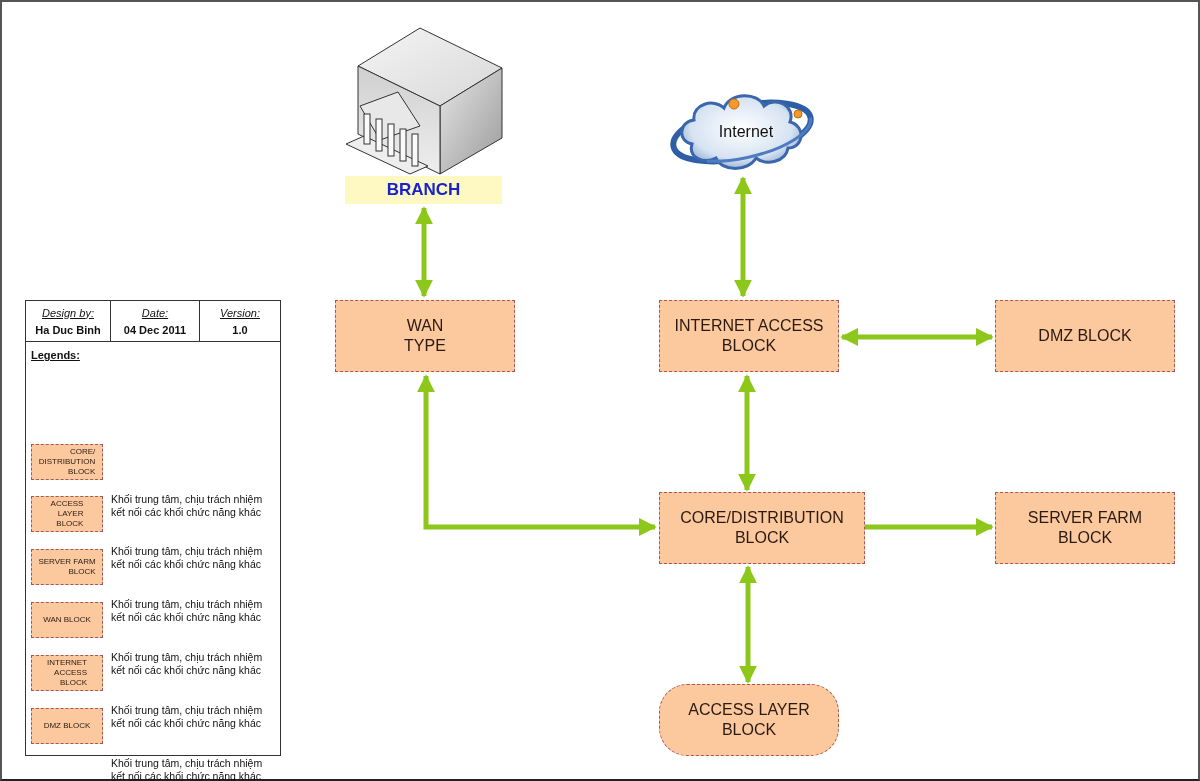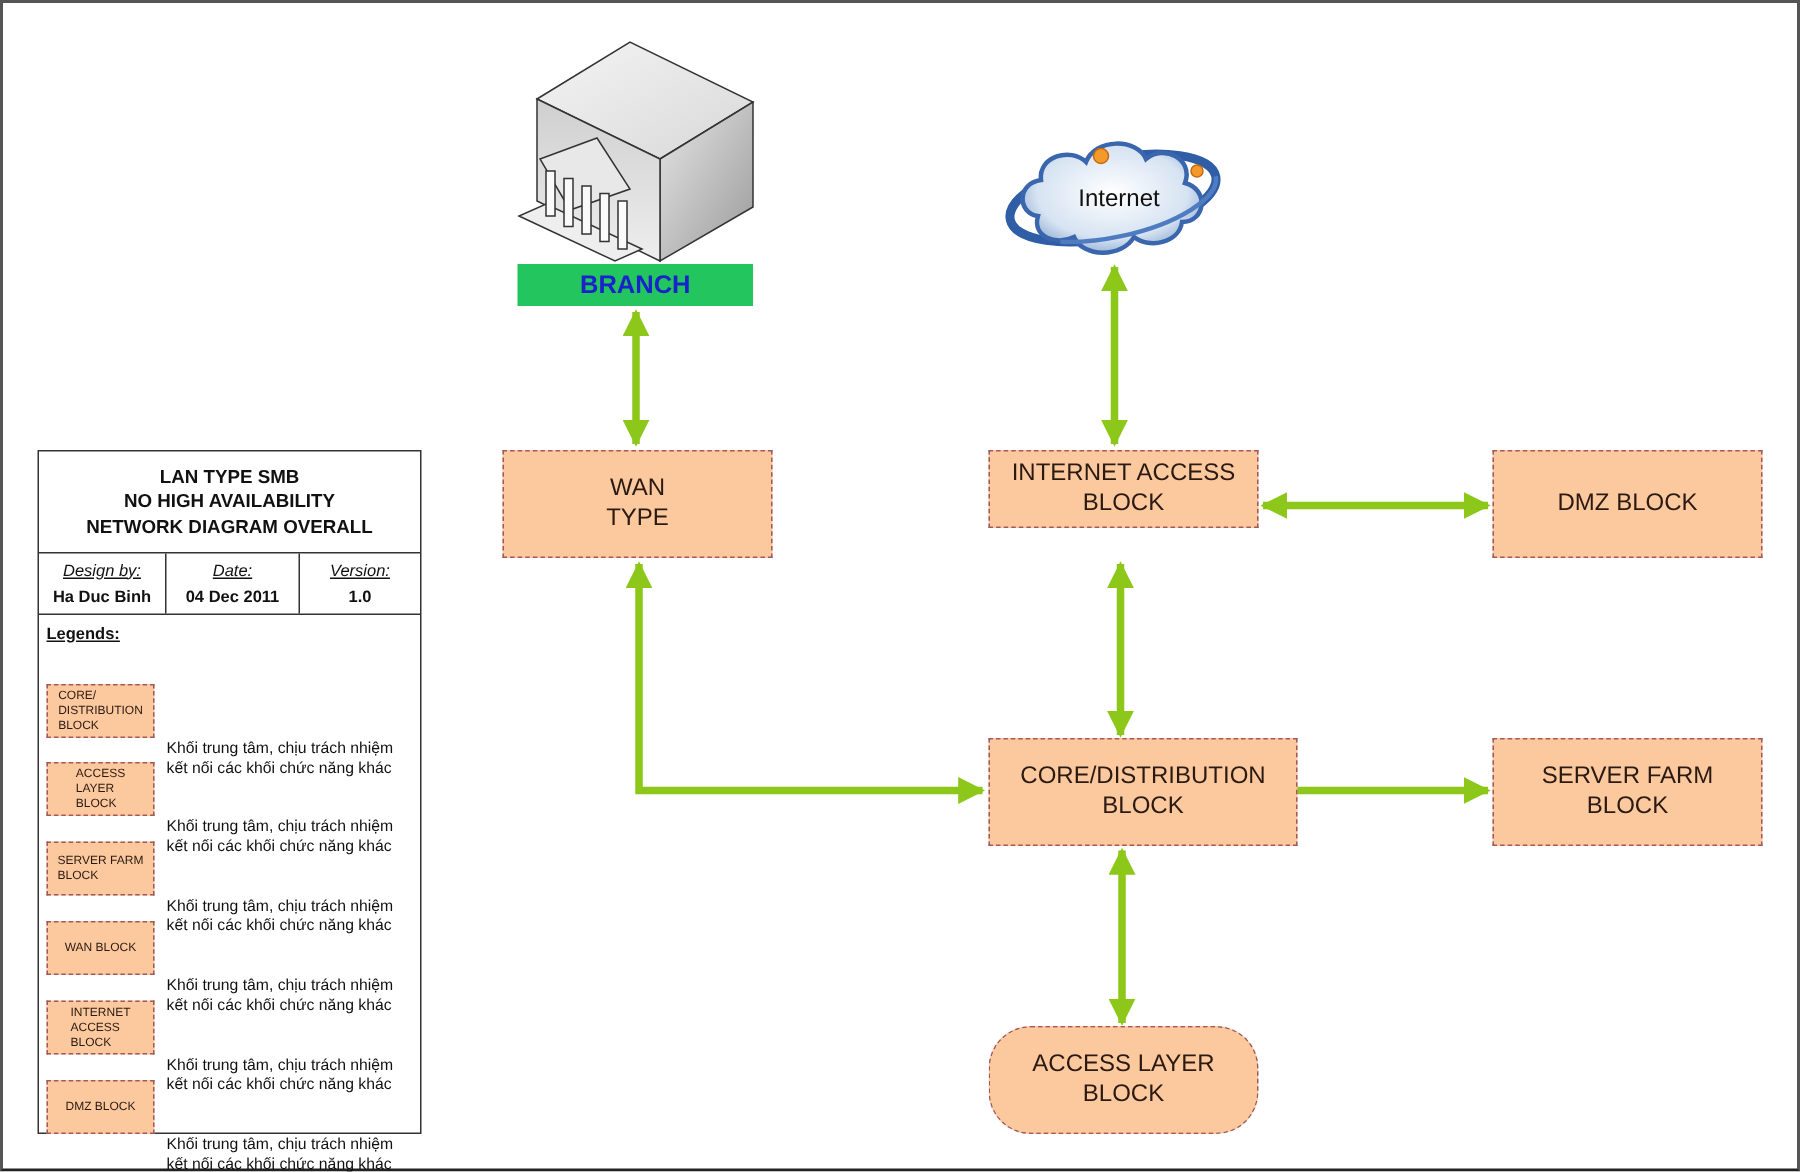--- a/index.html
+++ b/index.html
@@ -1,33 +1,33 @@
 <!DOCTYPE html>
 <html><head>
 <meta charset="utf-8">
 <style>
   html, body { margin:0; padding:0; background:#fff; }
   body { width:1200px; height:781px; position:relative; overflow:hidden; font-family:"Liberation Sans", sans-serif; }
   .frame { position:absolute; left:0; top:0; width:1196px; height:777px; border-top:2px solid #555; border-left:2px solid #555; border-right:2px solid #555; border-bottom:2px solid #222; }
   svg.wires { position:absolute; left:0; top:0; }
   .block { position:absolute; background:#fcc89d; border:1.5px dashed #a05a5a; box-sizing:border-box; display:flex; align-items:center; justify-content:center; text-align:center; color:#2a1a12; font-size:16px; line-height:20px; }
   .block span { white-space:pre-line; }
-  .branch-label { position:absolute; left:345px; top:176px; width:157px; height:28px; background:#22c55e; color:#1a22cc; font-weight:bold; font-size:17px; display:flex; align-items:center; justify-content:center; }
+  .branch-label { position:absolute; left:345px; top:176px; width:157px; height:28px; background:#fef9c3; color:#1a22cc; font-weight:bold; font-size:17px; display:flex; align-items:center; justify-content:center; }
   .legend-box { position:absolute; left:25px; top:300px; width:256px; height:456px; border:1.5px solid #333; box-sizing:border-box; background:#fff; }
   .lg-title { height:67px; border-bottom:1px solid #333; display:flex; flex-direction:column; align-items:center; justify-content:center; font-weight:bold; font-size:12.5px; line-height:16.5px; color:#111; }
   .lg-meta { display:flex; height:40px; border-bottom:1px solid #333; }
   .lg-meta .c { flex:1; display:flex; flex-direction:column; align-items:center; justify-content:center; font-size:11px; color:#111; }
   .lg-meta .c + .c { border-left:1px solid #333; }
   .lg-meta .c:first-child { flex:0 0 84px; }
   .lg-meta .c:nth-child(2) { flex:0 0 88px; }
   .lg-meta .k { font-style:italic; text-decoration:underline; margin-bottom:5px; }
   .lg-meta .v { font-weight:bold; }
   .lg-heading { font-weight:bold; text-decoration:underline; font-size:11px; margin:7px 0 0 5px; color:#111; }
   .lg-item { position:absolute; left:5px; width:240px; height:36px; }
-  .lg-swatch { position:absolute; left:0; top:12px; width:72px; height:36px; background:#fcc89d; border:1.5px dashed #a05a5a; box-sizing:border-box; display:flex; align-items:center; justify-content:center; text-align:left; font-size:8px; line-height:10px; color:#2a1a12; }
+  .lg-swatch { position:absolute; left:0; top:0; width:72px; height:36px; background:#fcc89d; border:1.5px dashed #a05a5a; box-sizing:border-box; display:flex; align-items:center; justify-content:center; text-align:right; font-size:8px; line-height:10px; color:#2a1a12; }
   .lg-swatch span { white-space:pre-line; }
   .lg-desc { position:absolute; left:80px; top:5px; font-size:10.5px; line-height:13px; color:#111; white-space:pre-line;margin-top:44px; }
   .icon { position:absolute; }
 </style>
 </head>
 <body>
 
 <div class="frame"></div>
 
 <svg class="wires" width="1200" height="781">
@@ -90,46 +90,41 @@
   <ellipse cx="72" cy="50" rx="70" ry="26" fill="none" stroke="#4f7cc0" stroke-width="3" stroke-dasharray="120 200" transform="rotate(-12 72 50)"></ellipse>
   <circle cx="64" cy="22" r="5" fill="#f39a2a" stroke="#c66a10"></circle>
   <circle cx="128" cy="32" r="4" fill="#f39a2a" stroke="#c66a10"></circle>
   <text x="76" y="55" text-anchor="middle" font-family="Liberation Sans, sans-serif" font-size="16" fill="#111" id="internet-text">Internet</text>
 </svg>
 
 <div class="block" style="left:335px;top:300px;width:180px;height:72px;">
     <span>WAN
 TYPE</span>
   </div>
-<div class="block" style="left:659px;top:300px;width:180px;height:52px;">
+<div class="block" style="left:659px;top:300px;width:180px;height:72px;">
     <span>INTERNET ACCESS
 BLOCK</span>
   </div>
 <div class="block" style="left:995px;top:300px;width:180px;height:72px;">
     <span>DMZ BLOCK</span>
   </div>
 <div class="block" style="left:659px;top:492px;width:206px;height:72px;">
     <span>CORE/DISTRIBUTION
 BLOCK</span>
   </div>
 <div class="block" style="left:995px;top:492px;width:180px;height:72px;">
     <span>SERVER FARM
 BLOCK</span>
   </div>
 <div class="block" style="left:659px;top:684px;width:180px;height:72px;border-radius:28px;">
     <span>ACCESS LAYER
 BLOCK</span>
   </div>
 
 <div class="legend-box">
-  <div class="lg-title">
-    <div>LAN TYPE SMB</div>
-    <div>NO HIGH AVAILABILITY</div>
-    <div>NETWORK DIAGRAM OVERALL</div>
-  </div>
   <div class="lg-meta">
     <div class="c">
       <div class="k">Design by:</div>
       <div class="v">Ha Duc Binh</div>
     </div>
     <div class="c">
       <div class="k">Date:</div>
       <div class="v">04 Dec 2011</div>
     </div>
     <div class="c">

